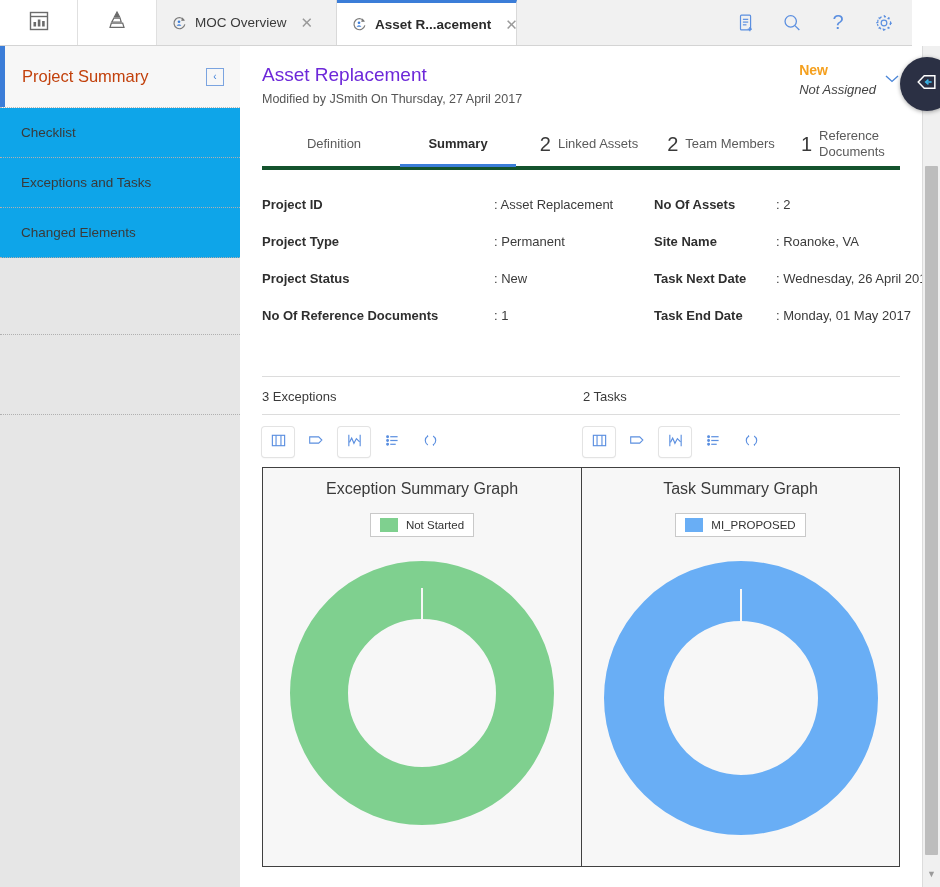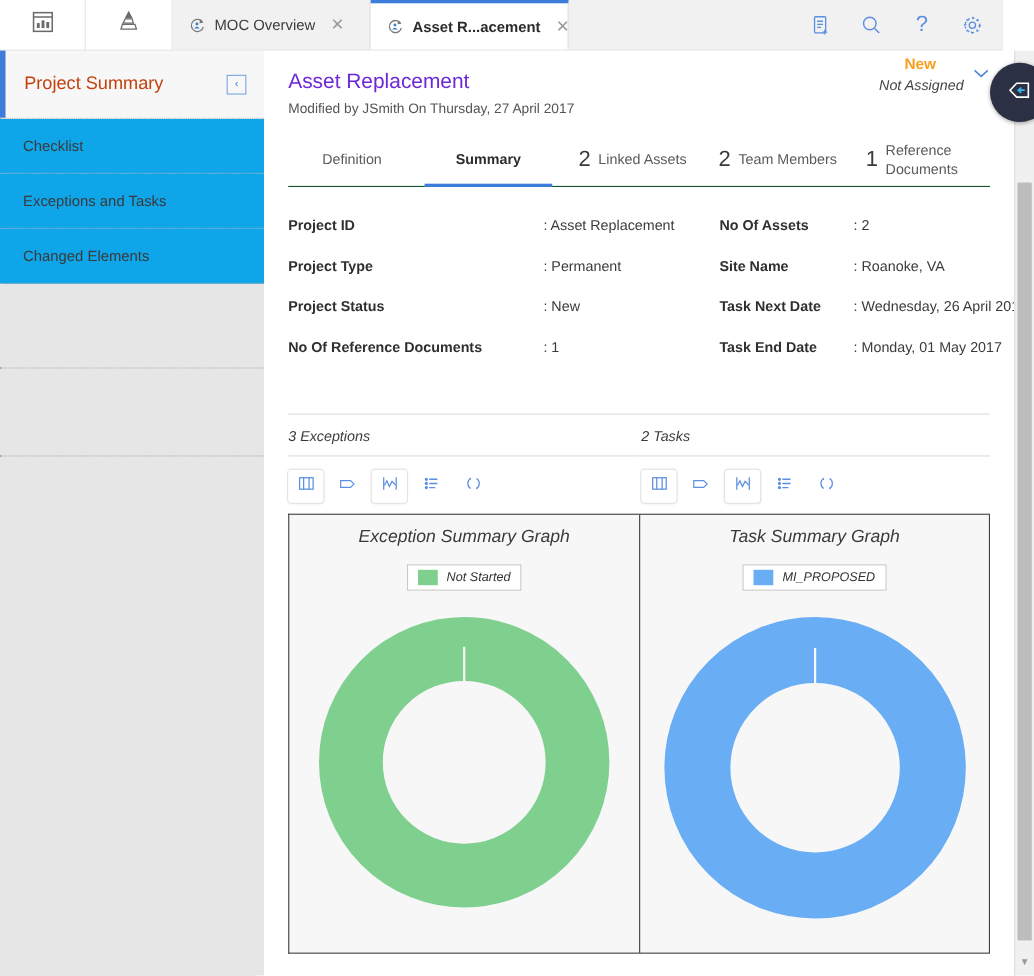--- a/index.html
+++ b/index.html
@@ -86,30 +86,30 @@
 
   
   .main {
     position: absolute; left: 240px; top: 46px; right: 18px; bottom: 0;
     background: #ffffff; overflow: hidden;
   }
 
   .doc-head { padding: 18px 22px 10px 22px; position: relative; }
   .doc-title { font-size: 19px; color: #6d28d9; }
   .doc-sub { font-size: 12.5px; color: #555; margin-top: 6px; }
-  .status-box { position: absolute; right: 22px; top: 4px; text-align: center; }
+  .status-box { position: absolute; right: 22px; top: 16px; text-align: left; }
   .status-main { color: #f5a01e; font-weight: bold; font-size: 14px; margin-right: 26px;}
   .status-sub { color: #444; font-style: italic; font-size: 13px; margin-top: 4px; margin-right: 24px;}
   .status-chev {
     position: absolute; right: 0; top: 10px; color: #4b86d8; font-size: 13px;
   }
 
   .tabs-row {
-    display: flex; align-items: stretch; border-bottom: 1px solid #14532d;
-    margin: 6px 22px 0 22px; height: 48px;
+    display: flex; align-items: stretch; border-bottom: 4px solid #14532d;
+    margin: 6px 22px 0 22px; height: 48px; justify-content: flex-end;
   }
   .mtab {
     display: flex; align-items: center; justify-content: center;
     font-size: 13px; color: #5a5a5a; position: relative;
     padding: 0 8px; cursor: default;
   }
   .mtab.w1 { width: 116px; }
   .mtab.sel { color: #2c2c2c; font-weight: bold; width: 132px;}
   .mtab.sel::after {
     content: ""; position: absolute; left: 8px; right: 8px; bottom: -1px;
@@ -125,21 +125,21 @@
     grid-template-columns: 232px 160px 122px auto;
     row-gap: 0px; margin: 16px 0 0 0; padding: 0 22px;
   }
   .d-cell { font-size: 13px; padding: 11px 0; white-space: nowrap; }
   .d-key { color: #2f2f2f; font-weight: bold; }
   .d-val { color: #3b3b3b; }
 
   .sec-divider { border-top: 1px solid #dcdcdc; margin: 42px 22px 0 22px; }
 
   
-  .panels { display: flex; padding: 0 22px; font-style: italic; }
+  .panels { display: flex; padding: 0 22px; }
   .panel { flex: 1; }
   .panel.left { width: 50%; padding-right: 0; }
   .panel.right { width: 50%; }
   .panel-title { font-size: 13px; color: #3a3a3a; padding: 12px 0 10px 0; }
   .panel-rule { border-bottom: 1px solid #dcdcdc; }
   .panel-toolbar { display: flex; align-items: center; gap: 6px; padding: 12px 0 10px 0; }
   .tbtn {
     width: 32px; height: 30px; display: flex; align-items: center; justify-content: center;
     border-radius: 3px;
   }

